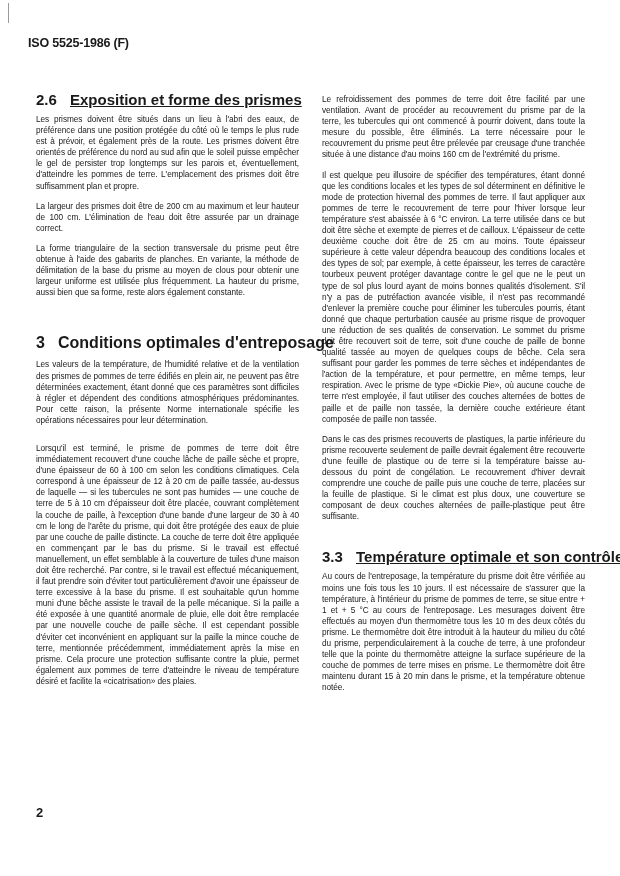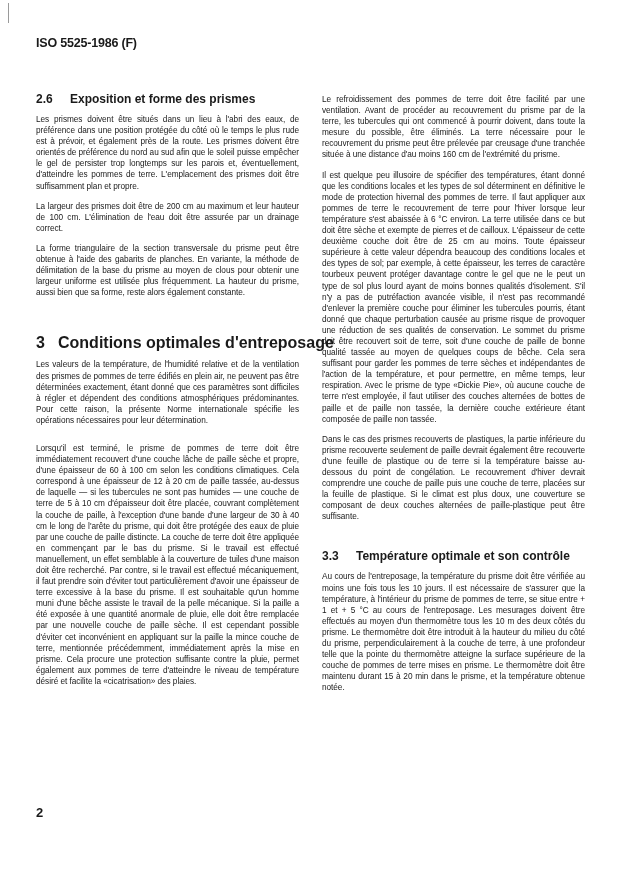--- a/index.html
+++ b/index.html
@@ -1,25 +1,25 @@
 <!DOCTYPE html>
 <html><head>
 <meta charset="utf-8">
 <style>
   html, body { margin: 0; padding: 0; }
   body {
     width: 620px; height: 876px; background: #ffffff; position: relative; overflow: hidden;
     font-family: "Liberation Sans", "DejaVu Sans", sans-serif; color: #1a1a1a;
   }
   .edge-mark { position: absolute; left: 8px; top: 3px; width: 1px; height: 20px; background: #9a9a9a; }
-  .doc-header { position: absolute; left: 36px; top: 36px; font-size: 12.5px; font-weight: bold; letter-spacing: -0.2px; }
+  .doc-header { position: absolute; left: 28px; top: 36px; font-size: 12.5px; font-weight: bold; letter-spacing: -0.2px; }
   .col { position: absolute; top: 93px; width: 263px; }
   .col-left { left: 36px; }
   .col-right { left: 322px; top: 94px; }
-  h2.sec { font-size: 12px; font-weight: bold; margin: 0 0 8px 0; line-height: 13px; white-space: nowrap; }
+  h2.sec { font-size: 15px; font-weight: bold; margin: 0 0 8px 0; line-height: 13px; white-space: nowrap; text-decoration: underline; }
   h2.sec .num { display: inline-block; width: 34px; }
   h1.chap { font-size: 16px; font-weight: bold; margin: 0 0 9px 0; line-height: 15px; white-space: nowrap; }
   h1.chap .num { display: inline-block; width: 22px; }
   p.par {
     margin: 0; font-size: 8.25px; line-height: 11.1px; text-align: justify; text-align-last: left;
     letter-spacing: -0.05px;
   }
   .gap-s { height: 9px; }
   .gap-l { height: 28px; }
   .gap-m { height: 17px; }

